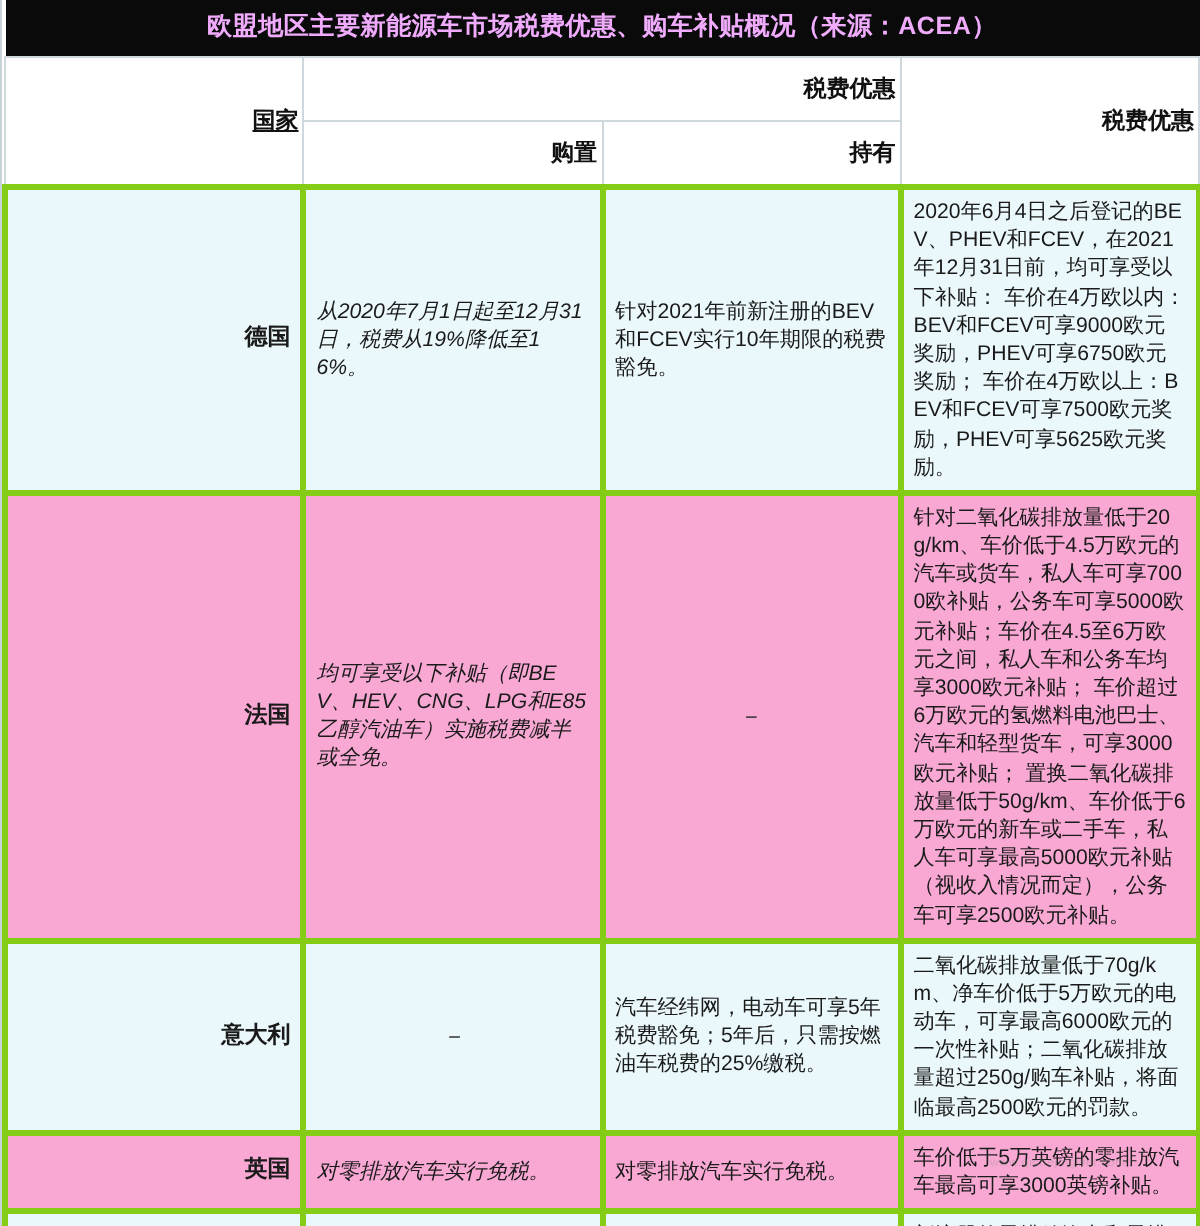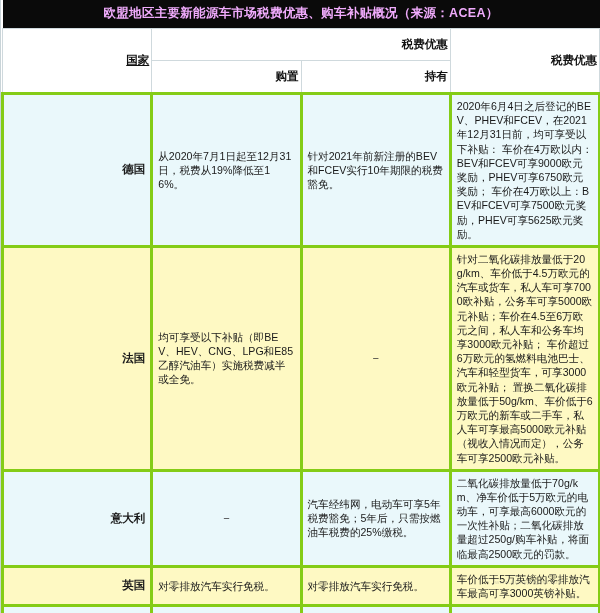--- a/index.html
+++ b/index.html
@@ -63,30 +63,30 @@
     padding: 4px 5px;
     word-break: break-all;
   }
   td.country {
     text-align: right;
     font-weight: bold;
     font-size: 11.5px;
     width: 67px;
     word-break: keep-all;
   }
-  td.purchase { width: 170px; }
+  td.purchase { width: 170px; font-style: italic; }
   td.holding { width: 129px; margin-top: 32px; }
   td.subsidy { width: 232px; }
   td.dash {
     text-align: center;
     font-size: 12px;
     color: #333;
   }
   tr.row-shade > td { background: #eaf8fb; }
-  tr.row-plain > td { background: #fef9c3; }
+  tr.row-plain > td { background: #f9a8d4; }
   
   #watermark {
     position: absolute;
     right: 4px;
     bottom: 28px;
     width: 132px;
     text-align: center;
     pointer-events: none;
     opacity: 0.34;
     user-select: none;

